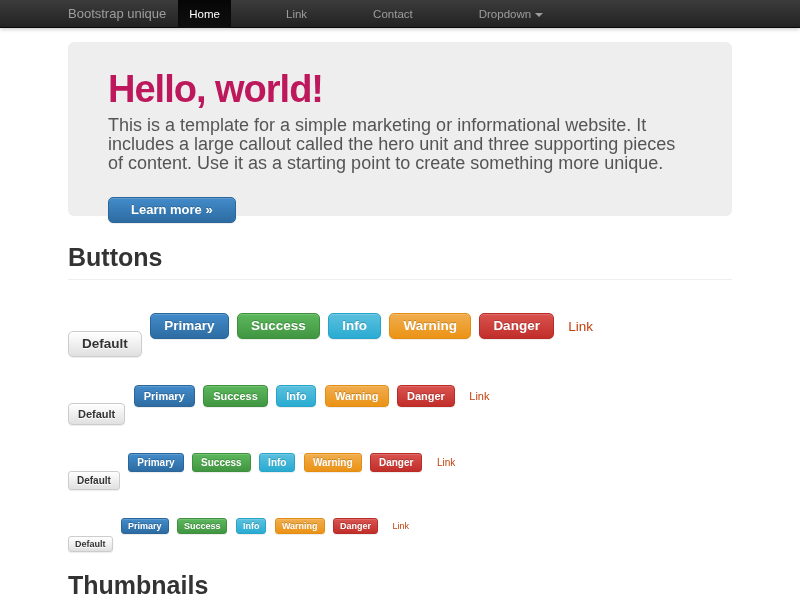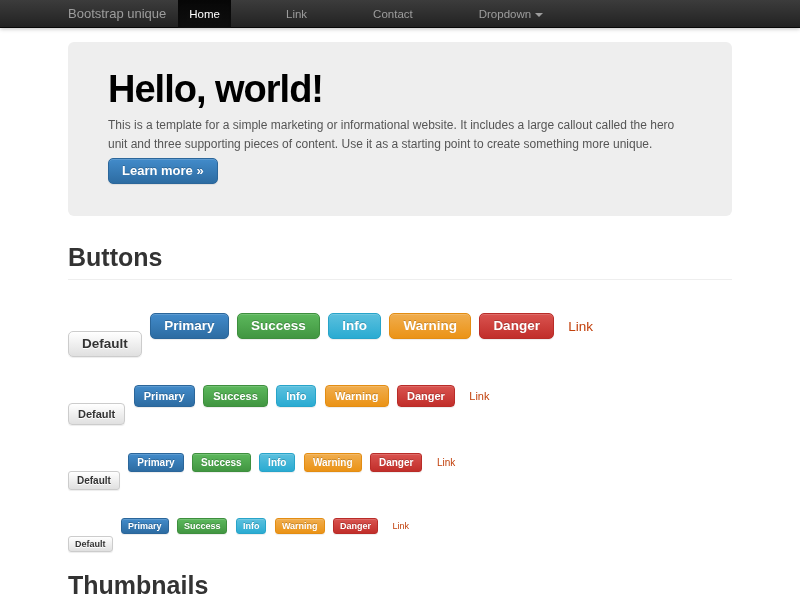--- a/index.html
+++ b/index.html
@@ -43,24 +43,24 @@
   }
 
   
   .jumbotron {
     margin-top: 14px; height: 174px;
     background: #eeeeee; border-radius: 6px;
     padding: 26px 40px 0 40px;
   }
   .jumbotron h1 {
     margin: 0; font-size: 38px; line-height: 42px; font-weight: bold;
-    color: #000000; letter-spacing: -1px;
+    color: #be185d; letter-spacing: -1px;
   }
   .jumbotron p {
-    margin: 6px 0 4px 0; font-size: 12px; line-height: 19px; color: #555;
+    margin: 6px 0 16px 0; font-size: 18px; line-height: 19px; color: #555;
     max-width: 600px;
   }
 
   
   .btn {
     display: inline-block; border: 1px solid transparent; border-radius: 4px;
     font-family: inherit; font-weight: 600; cursor: pointer;
     margin-right: 4px; vertical-align: middle;
     box-shadow: inset 0 1px 0 rgba(255,255,255,.15), 0 1px 1px rgba(0,0,0,.075);
   }
@@ -122,21 +122,21 @@
       <div class="nav-item">Contact</div>
       <div class="nav-item"><span>Dropdown</span><span class="caret"></span></div>
     </div>
   </div>
 </div>
 
 <div class="container">
   <div class="jumbotron">
     <h1>Hello, world!</h1>
     <p>This is a template for a simple marketing or informational website. It includes a large callout called the hero unit and three supporting pieces of content. Use it as a starting point to create something more unique.</p>
-    <button class="btn btn-primary btn-colored row-lg-single" style="font-size:13px;line-height:14px;padding:5px 13px;border-radius:5px;margin-top:0;text-align:center;">Learn more »</button>
+    <button class="btn btn-primary btn-colored row-lg-single" style="font-size:13px;line-height:14px;padding:5px 22px;border-radius:5px;margin-top:8px;text-align:center;">Learn more »</button>
   </div>
 
   <h2 class="page-header first">Buttons</h2>
 
   <div class="btn-row row-lg">
     <button class="btn btn-default">Default</button>
     <button class="btn btn-primary btn-colored">Primary</button>
     <button class="btn btn-success btn-colored">Success</button>
     <button class="btn btn-info btn-colored">Info</button>
     <button class="btn btn-warning btn-colored">Warning</button>

